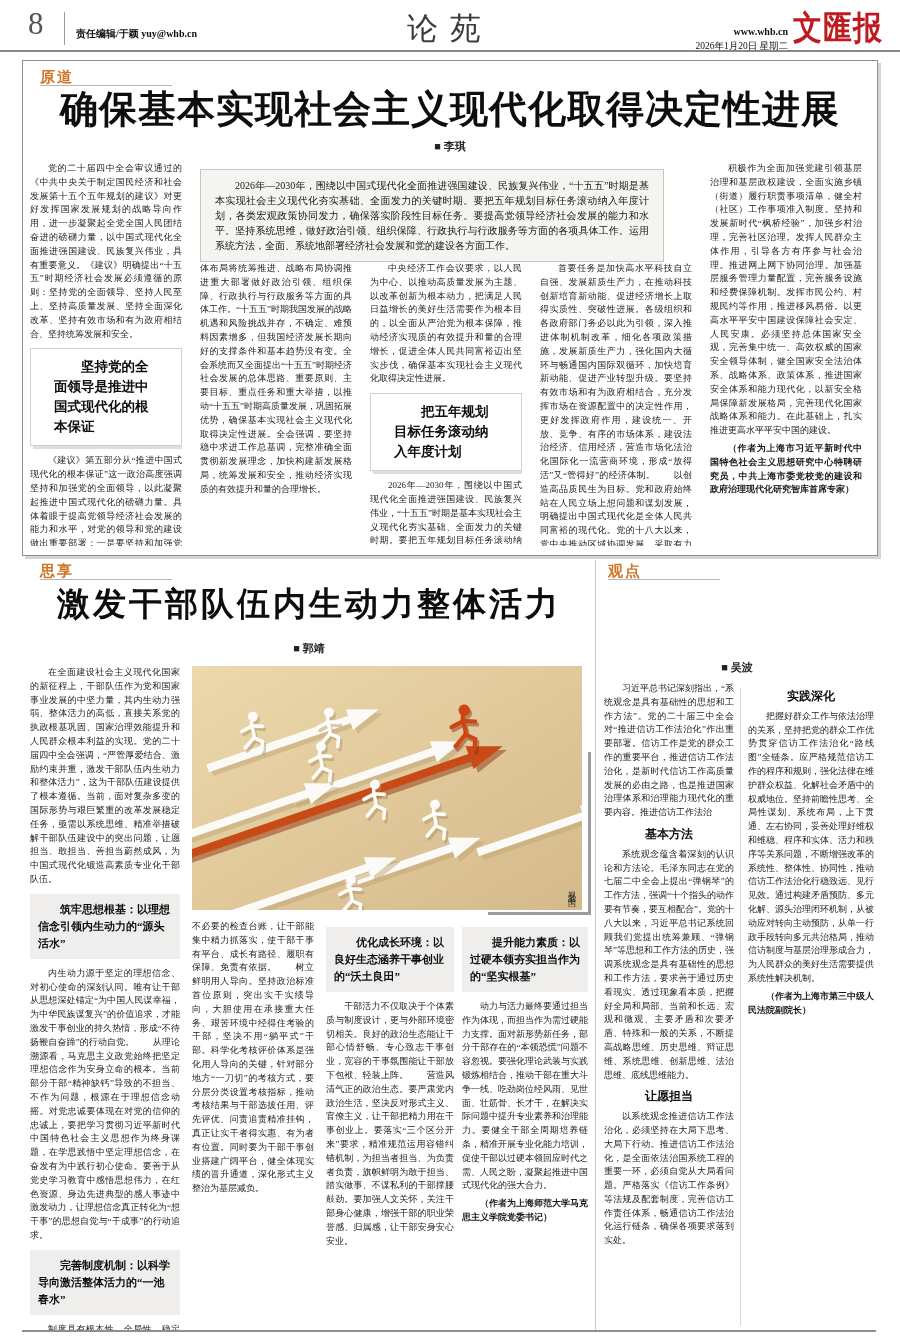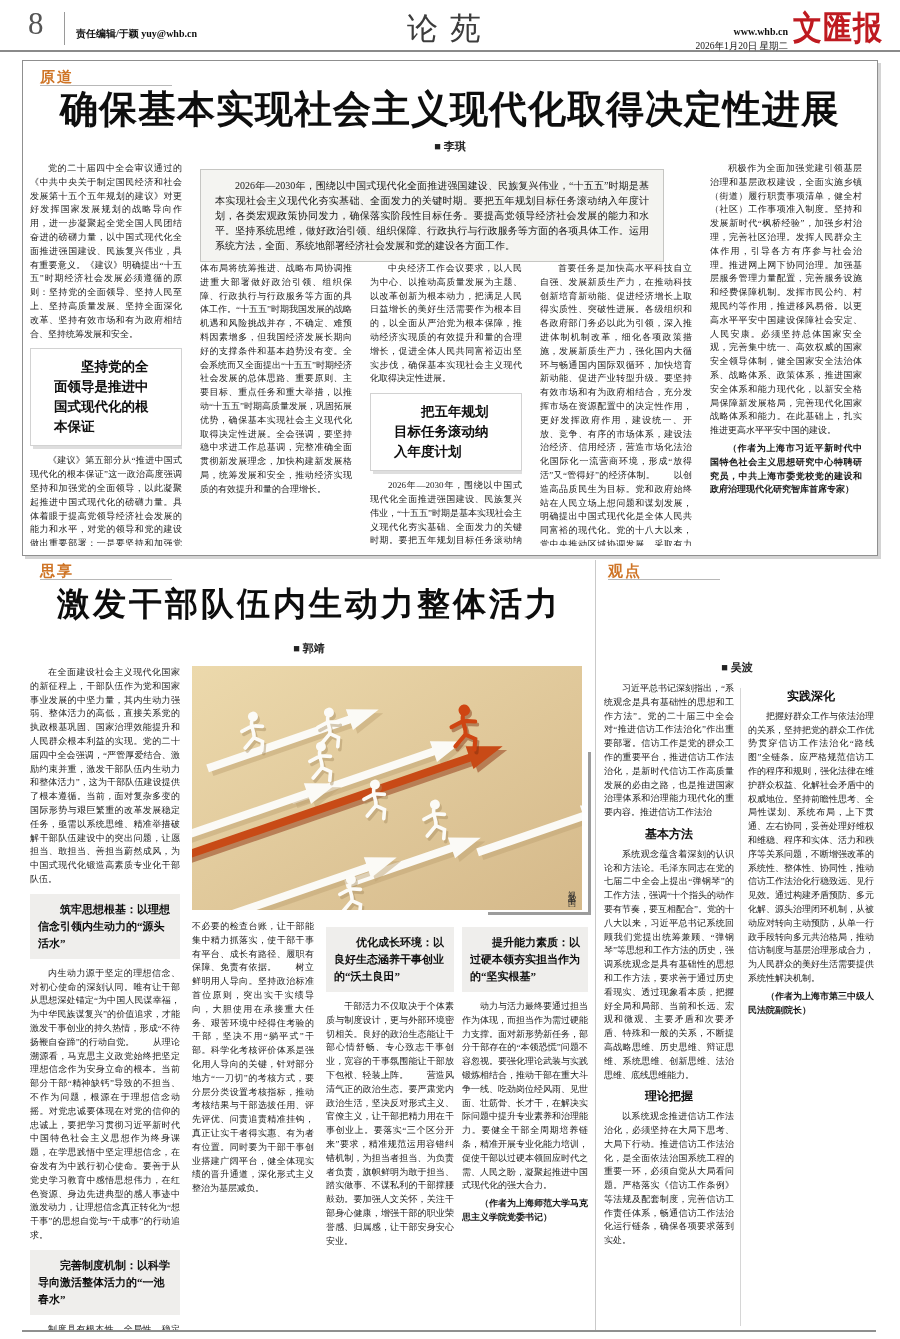--- a/index.html
+++ b/index.html
@@ -207,21 +207,21 @@
 
   <div class="abs vdivider"></div>
   <div class="abs tag" style="left:608px;top:562px;">观点</div>
   <div class="abs tagline" style="left:608px;top:579px;width:112px;"></div>
   <div class="abs byline a3-byline">■ 吴波</div>
 
   <div class="abs bodycol a3c1">
     <div class="seg">习近平总书记深刻指出，“系统观念是具有基础性的思想和工作方法”。党的二十届三中全会对“推进信访工作法治化”作出重要部署。信访工作是党的群众工作的重要平台，推进信访工作法治化，是新时代信访工作高质量发展的必由之路，也是推进国家治理体系和治理能力现代化的重要内容。推进信访工作法治</div>
     <div class="csub">基本方法</div>
     <div class="seg">系统观念蕴含着深刻的认识论和方法论。毛泽东同志在党的七届二中全会上提出“弹钢琴”的工作方法，强调“十个指头的动作要有节奏，要互相配合”。党的十八大以来，习近平总书记系统回顾我们党提出统筹兼顾、“弹钢琴”等思想和工作方法的历史，强调系统观念是具有基础性的思想和工作方法，要求善于通过历史看现实、透过现象看本质，把握好全局和局部、当前和长远、宏观和微观、主要矛盾和次要矛盾、特殊和一般的关系，不断提高战略思维、历史思维、辩证思维、系统思维、创新思维、法治思维、底线思维能力。</div>
-    <div class="csub">理论把握</div>
+    <div class="csub">让愿担当</div>
     <div class="seg">以系统观念推进信访工作法治化，必须坚持在大局下思考、大局下行动。推进信访工作法治化，是全面依法治国系统工程的重要一环，必须自觉从大局看问题。严格落实《信访工作条例》等法规及配套制度，完善信访工作责任体系，畅通信访工作法治化运行链条，确保各项要求落到实处。</div>
   </div>
   <div class="abs a3rule"></div>
   <div class="abs bodycol a3c2">
     <div class="csub">实践深化</div>
     <div class="seg">把握好群众工作与依法治理的关系，坚持把党的群众工作优势贯穿信访工作法治化“路线图”全链条。应严格规范信访工作的程序和规则，强化法律在维护群众权益、化解社会矛盾中的权威地位。坚持前瞻性思考、全局性谋划、系统布局，上下贯通、左右协同，妥善处理好维权和维稳、程序和实体、活力和秩序等关系问题，不断增强改革的系统性、整体性、协同性，推动信访工作法治化行稳致远、见行见效。通过构建矛盾预防、多元化解、源头治理闭环机制，从被动应对转向主动预防，从单一行政手段转向多元共治格局，推动信访制度与基层治理形成合力，为人民群众的美好生活需要提供系统性解决机制。</div>
     <div class="attr">（作者为上海市第三中级人民法院副院长）</div>
   </div>
 
   <div class="abs bottom-rule"></div>

